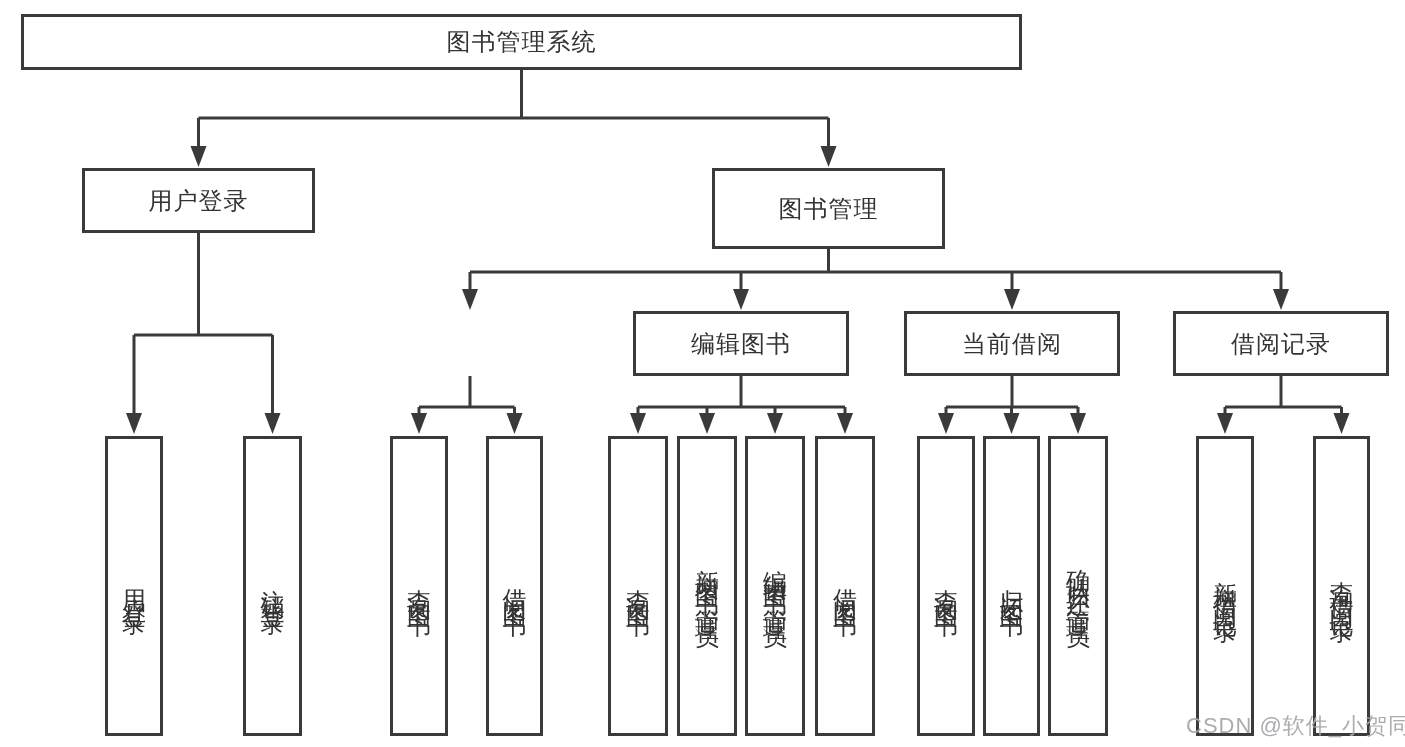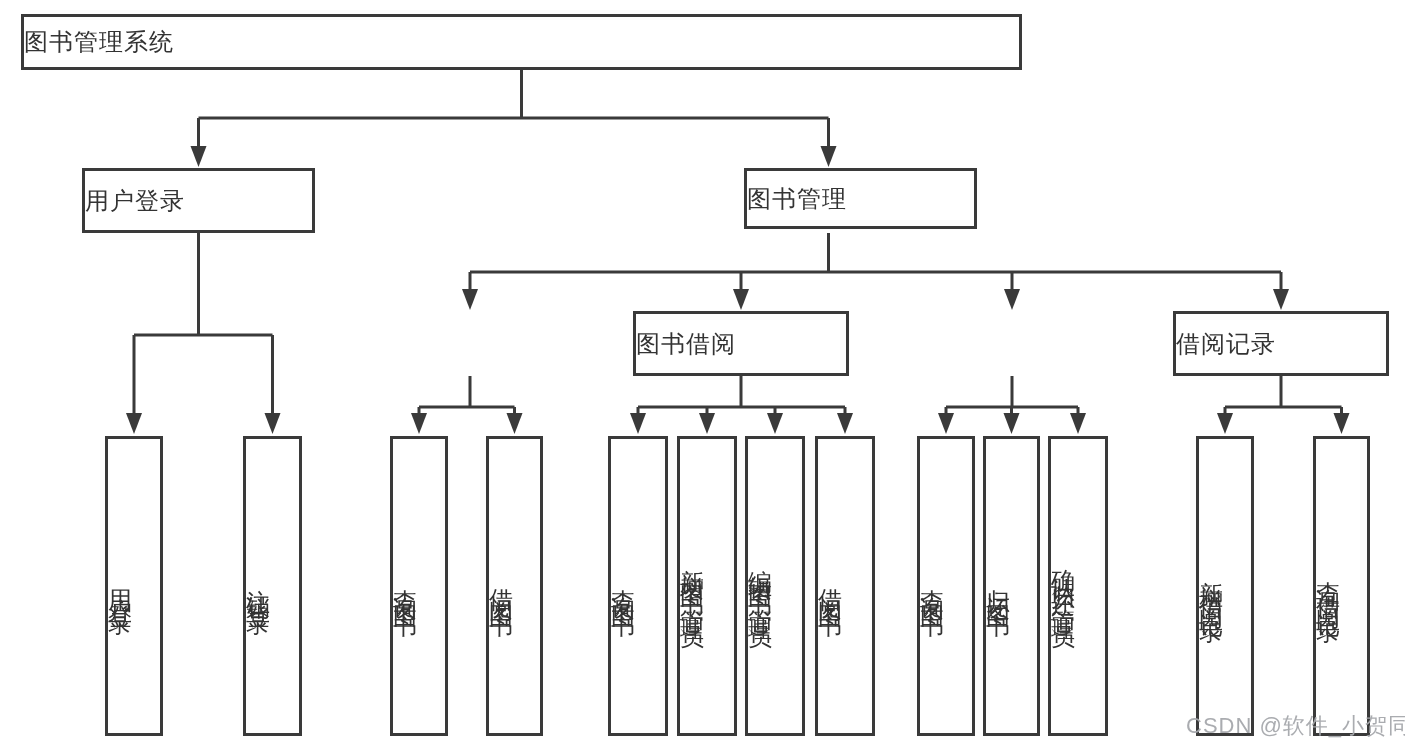--- a/index.html
+++ b/index.html
@@ -9,21 +9,21 @@
     background:#ffffff;
     font-family:"Liberation Sans","DejaVu Sans",sans-serif;
     overflow:hidden;
   }
   #connectors{position:absolute;left:0;top:0;z-index:0;}
   .box{
     position:absolute;
     box-sizing:border-box;
     border:3px solid #3a3a3a;
     background:#ffffff;
-    display:flex;align-items:center;
+    display:flex;align-items:center;justify-content:center;
     color:#333333;
     font-size:24px;
     z-index:1;
     text-align:center;
     letter-spacing:1px;
   }
   .leaf span{
     writing-mode:vertical-lr;
     text-orientation:mixed;
     letter-spacing:8px;
@@ -83,26 +83,29 @@
     <polygon class="ahead" points="1333.5,413 1349.5,413 1341.5,434"></polygon>
   </svg>
 
   <div class="box" style="left:21px;top:14px;width:1001px;height:56px;">
     <span>图书管理系统</span>
   </div>
 
   <div class="box" style="left:82px;top:168px;width:233px;height:65px;">
     <span>用户登录</span>
   </div>
-  <div class="box" style="left:712px;top:168px;width:233px;height:61px;margin-left:32px;">
+  <div class="box" style="left:712px;top:168px;width:233px;height:81px;">
     <span>图书管理</span>
   </div>
 
   <div class="box" style="left:633px;top:311px;width:216px;height:65px;">
-    <span>图书借阅</span>
+    <span>编辑图书</span>
+  </div>
+  <div class="box" style="left:904px;top:311px;width:216px;height:65px;">
+    <span>当前借阅</span>
   </div>
   <div class="box" style="left:1173px;top:311px;width:216px;height:65px;">
     <span>借阅记录</span>
   </div>
 
   <div class="box leaf" style="left:105px;top:436px;width:58px;height:300px;">
     <span>用户登录</span>
   </div>
   <div class="box leaf" style="left:243px;top:436px;width:59px;height:300px;">
     <span>注销登录</span>

